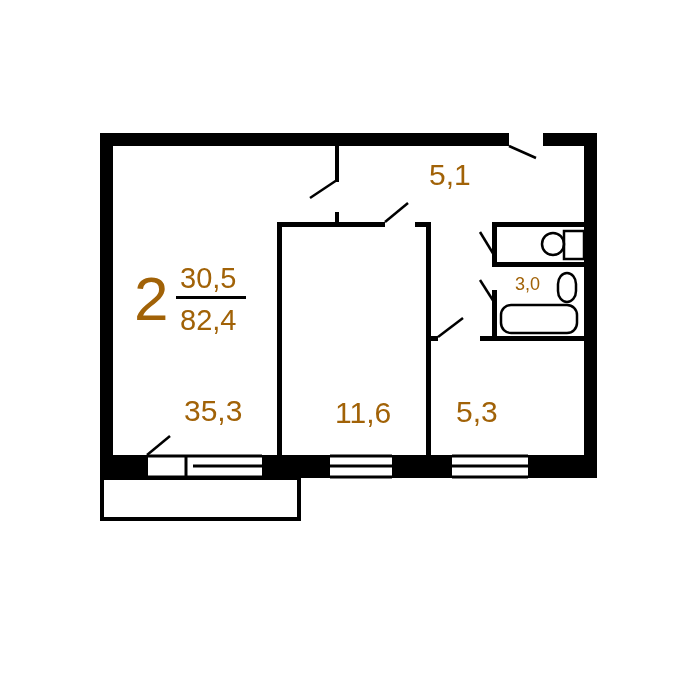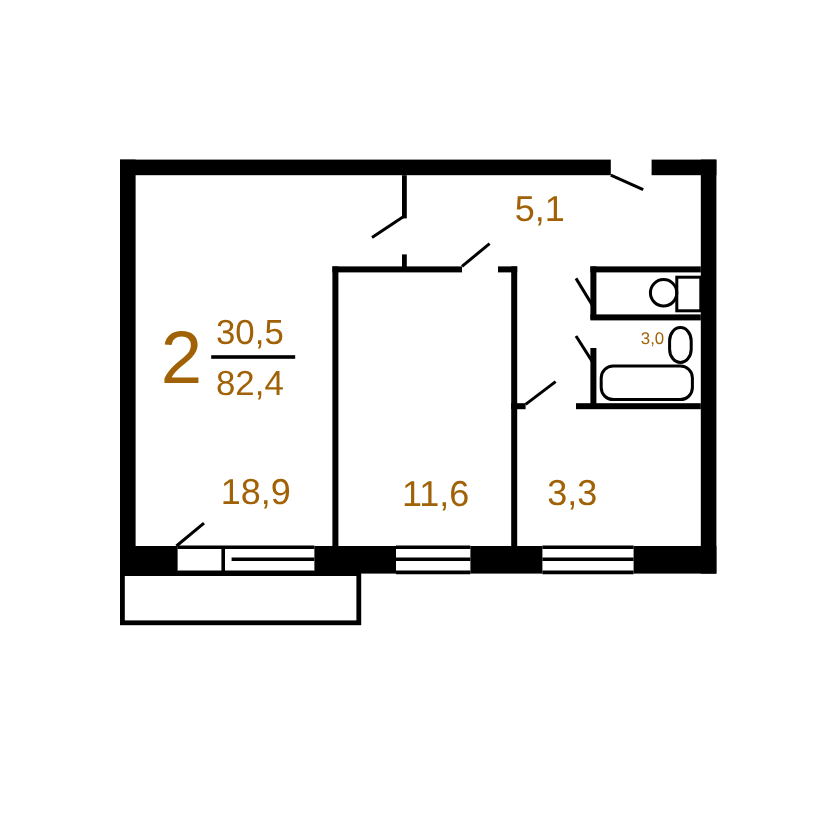--- a/index.html
+++ b/index.html
@@ -1,20 +1,20 @@
 <!DOCTYPE html>
 <html><head>
 <meta charset="utf-8">
 <style>
   html, body { margin:0; padding:0; background:#ffffff; }
   body { width:700px; height:700px; position:relative; overflow:hidden; font-family:"Liberation Sans", sans-serif; }
   svg { position:absolute; left:0; top:0; }
   .lbl { position:absolute; color:#a16207; font-family:"Liberation Sans", sans-serif; line-height:1; white-space:nowrap; }
   .area { font-size:30px; }
-  .small { font-size:14px;margin-left:19px; }
+  .small { font-size:18px; }
   .rooms-count { font-size:62px; }
   .frac { font-size:29px;text-align:center; }
   .frac-line { position:absolute; left:176px; top:296px; width:70px; height:3px; background:#000; }
 </style>
 </head>
 <body>
 
 <svg width="700" height="700" viewBox="0 0 700 700" xmlns="http://www.w3.org/2000/svg">
   <g fill="#000">
 
@@ -81,17 +81,17 @@
     <rect x="558" y="273" width="18" height="29" rx="9" ry="11"></rect>
     <rect x="501" y="305" width="76" height="28" rx="10" ry="10"></rect>
   </g>
 </svg>
 
 <div class="lbl rooms-count" style="left:134px; top:268px;">2</div>
 <div class="lbl frac" style="left:180px; top:264px;">30,5</div>
 <div class="frac-line"></div>
 <div class="lbl frac" style="left:180px; top:306px;">82,4</div>
 
-<div class="lbl area" style="left:184px; top:396px;">18,9</div>
+<div class="lbl area" style="left:184px; top:396px;">35,3</div>
 <div class="lbl area" style="left:335px; top:398px;text-align:center;">11,6</div>
-<div class="lbl area" style="left:456px; top:397px;">3,3</div>
+<div class="lbl area" style="left:456px; top:397px;">5,3</div>
 <div class="lbl area" style="left:429px; top:160px;">5,1</div>
 <div class="lbl small" style="left:515px; top:275px;">3,0</div>
 
 </body></html>

